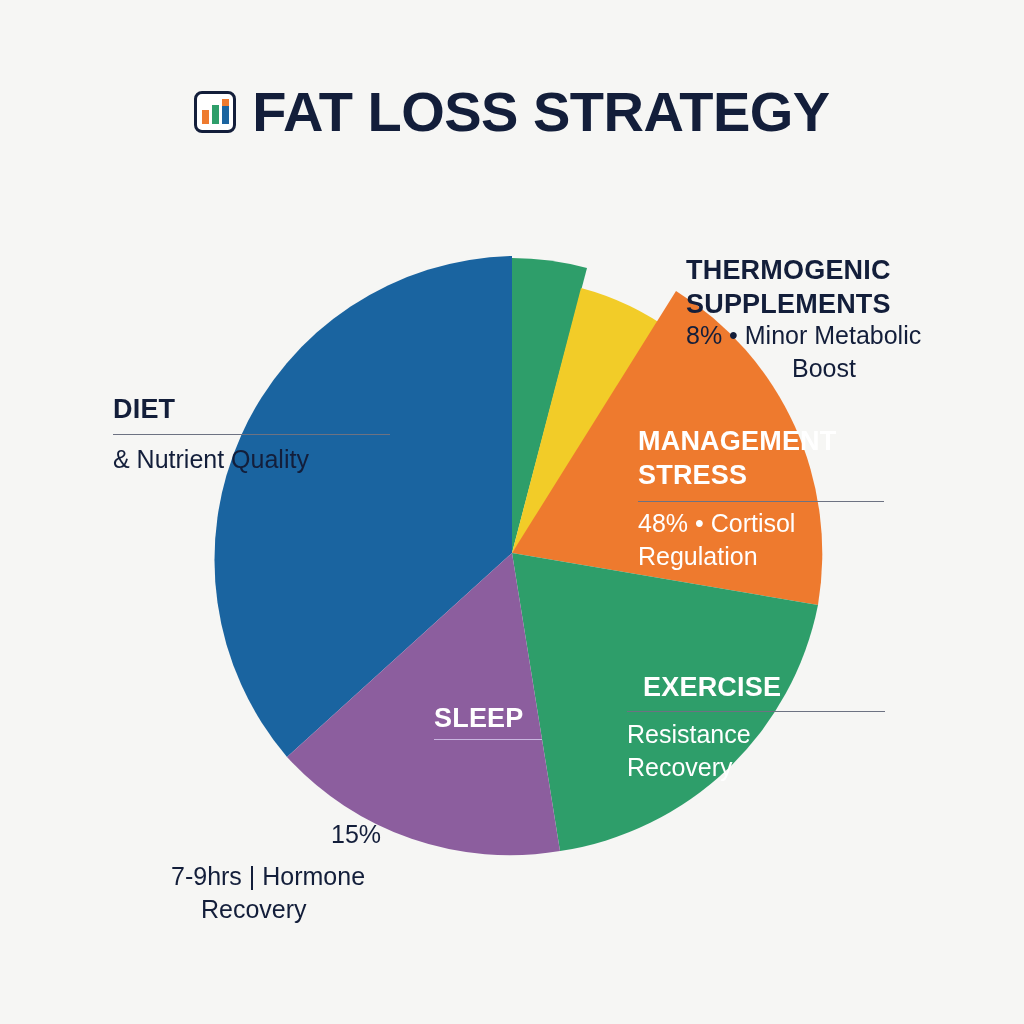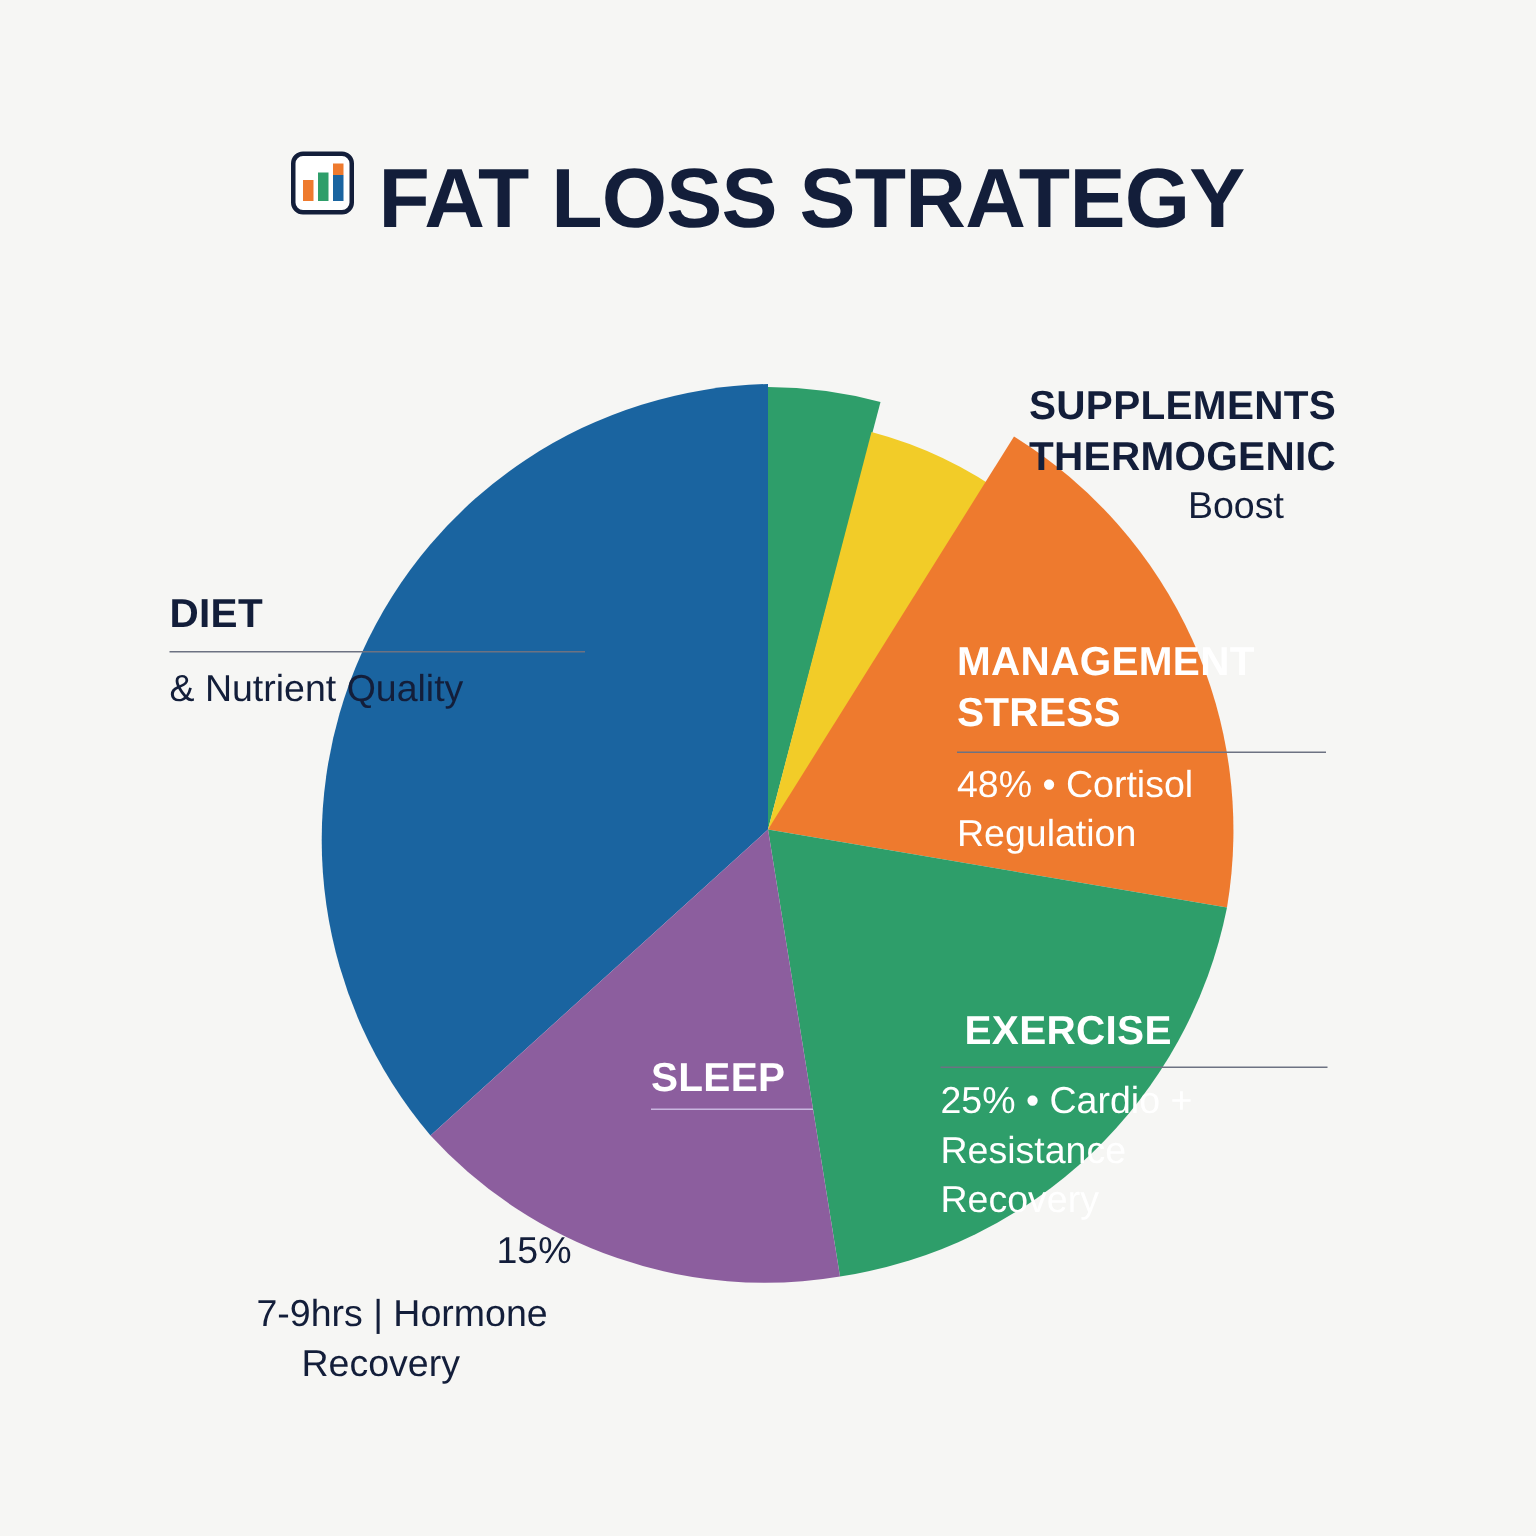--- a/index.html
+++ b/index.html
@@ -15,21 +15,21 @@
     }
     .title-icon {
       width: 42px; height: 42px; box-sizing: border-box;
       border: 3.5px solid #131e3a; border-radius: 8px;
       display: flex; align-items: flex-end; justify-content: center; gap: 3px;
       padding-bottom: 6px; background: #fff;
     }
     .title-icon span { display: block; width: 7px; }
     .title {
       font-size: 56px; font-weight: 700; color: #131e3a;
-      letter-spacing: -0.5px; line-height: 1; margin-top: 20px;
+      letter-spacing: -0.5px; line-height: 1;
     }
     #chart { position: absolute; left: 0; top: 0; }
     .lbl {
       position: absolute; color: #131e3a;
     }
     .lbl .h {
       font-size: 27px; font-weight: 700; letter-spacing: 0.2px; line-height: 34px;
     }
     .lbl .d {
       font-size: 25px; font-weight: 400; line-height: 33px;
@@ -66,41 +66,41 @@
 
 <div class="lbl" style="left:113px;top:392px;">
   <div class="h">DIET</div>
 </div>
 <div class="rule" style="left:113px;top:434px;width:277px;"></div>
 <div class="lbl" style="left:113px;top:443px;">
   <div class="d">&amp; Nutrient Quality</div>
 </div>
 
 <div class="lbl" style="left:686px;top:253px;">
+  <div class="h">THERMOGENIC</div>
   <div class="h">SUPPLEMENTS</div>
-  <div class="h">THERMOGENIC</div>
+  <div class="d" style="margin-top:-2px">8% • Minor Metabolic</div>
   <div class="d" style="padding-left:106px">Boost</div>
 </div>
 
 <div class="lbl w" style="left:638px;top:424px;">
   <div class="h">MANAGEMENT</div>
   <div class="h">STRESS</div>
 </div>
 <div class="rule" style="left:638px;top:501px;width:246px;"></div>
 <div class="lbl w" style="left:638px;top:507px;">
   <div class="d">48% • Cortisol</div>
   <div class="d">Regulation</div>
 </div>
 
 <div class="lbl w" style="left:627px;top:670px;margin-left:16px;">
   <div class="h">EXERCISE</div>
 </div>
 <div class="rule" style="left:627px;top:711px;width:258px;"></div>
 <div class="lbl w" style="left:627px;top:718px;">
-  <div class="d">25% • Cardio +</div>
   <div class="d">Resistance</div>
   <div class="d">Recovery</div>
 </div>
 
 <div class="lbl w" style="left:434px;top:701px;">
   <div class="h">SLEEP</div>
 </div>
 <div class="rule" style="left:434px;top:739px;width:108px;border-top-color:#c9b6e0;"></div>
 <div class="lbl" style="left:331px;top:818px;">
   <div class="d">15%</div>

